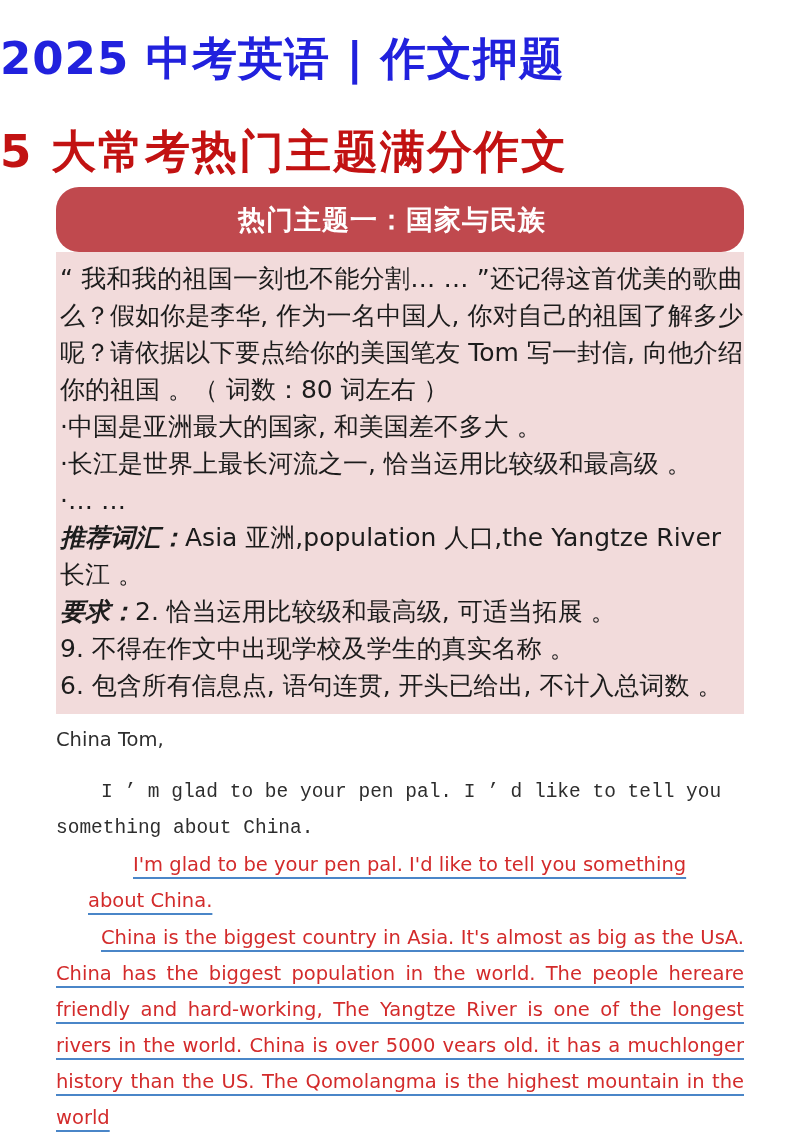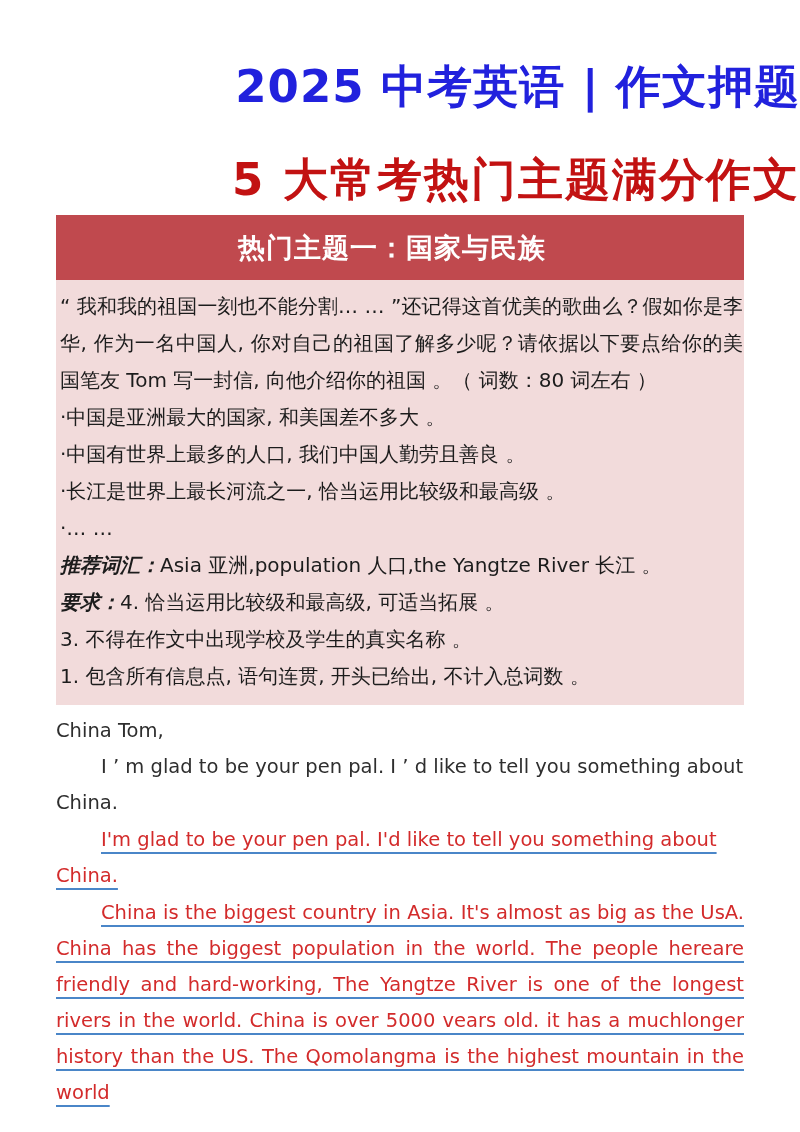--- a/index.html
+++ b/index.html
@@ -4,34 +4,35 @@
 <style>
   * { margin:0; padding:0; box-sizing:border-box; }
   html,body { background:#ffffff; }
   .page {
     position:relative;
     width:800px; height:1132px;
     background:#ffffff;
     font-family:"DejaVu Sans", sans-serif;
     overflow:hidden;
   }
-  .titles { text-align:right; padding-top:60px; font-weight:bold; line-height:1.18; }
+  .titles { text-align:left; padding-top:32px; font-weight:bold; line-height:1.18; }
   .title1 { color:#2121dd; font-size:45px; letter-spacing:1px; }
   .title2 { color:#c21212; font-size:45px; letter-spacing:2px;margin-top:40px; }
 
   .topic { width:688px; margin:9px auto 0 auto; }
   .topic-header {
     background:#c0494e; color:#ffffff;
     font-weight:bold; font-size:27px;
     text-align:center; padding:15px 16px 14px 0;
     letter-spacing:1px;
+    border-radius:23px;
   }
   .topic-body {
     background:#f2dbdb; color:#1c1c1c;
-    font-size:20px; line-height:37px;
+    font-size:25px; line-height:37px;
     padding:8px 1px 10px 4px;
   }
   .intro { text-align:justify; }
   .bold { font-weight:bold;font-style:italic; }
 
   .letter { width:688px; margin:8px auto 0 auto; font-size:19.5px; color:#2e2e2e; }
   .lline { line-height:36px; }
   .ind { text-indent:45px; }
   .redline {
     color:#d32b2b;
@@ -50,31 +51,30 @@
   <div class="titles">
     <div class="title1">2025 中考英语 | 作文押题</div>
     <div class="title2">5 大常考热门主题满分作文</div>
   </div>
 
   <div class="topic">
     <div class="topic-header">热门主题一：国家与民族</div>
     <div class="topic-body">
       <div class="intro">“ 我和我的祖国一刻也不能分割… … ”还记得这首优美的歌曲么？假如你是李华, 作为一名中国人, 你对自己的祖国了解多少呢？请依据以下要点给你的美国笔友 Tom 写一封信, 向他介绍你的祖国 。（ 词数：80 词左右 ）</div>
       <div>·中国是亚洲最大的国家, 和美国差不多大 。</div>
-      <div>·中国有世界上最多的人口, 我们中国人勤劳且善良 。</div>
       <div>·长江是世界上最长河流之一, 恰当运用比较级和最高级 。</div>
       <div>·… …</div>
       <div><span class="bold">推荐词汇：</span><span>Asia 亚洲,population 人口,the Yangtze River 长江 。</span></div>
-      <div><span class="bold">要求：</span><span>4. 恰当运用比较级和最高级, 可适当拓展 。</span></div>
-      <div>3. 不得在作文中出现学校及学生的真实名称 。</div>
-      <div>1. 包含所有信息点, 语句连贯, 开头已给出, 不计入总词数 。</div>
+      <div><span class="bold">要求：</span><span>2. 恰当运用比较级和最高级, 可适当拓展 。</span></div>
+      <div>9. 不得在作文中出现学校及学生的真实名称 。</div>
+      <div>6. 包含所有信息点, 语句连贯, 开头已给出, 不计入总词数 。</div>
     </div>
   </div>
 
   <div class="letter">
     <div class="lline">China Tom,</div>
-    <div class="lline ind" style="margin-top:0;">I ’ m glad to be your pen pal. I ’ d like to tell you something about China.</div>
-    <div class="lline ind" style="margin-top:1px;"><span class="redline">I'm glad to be your pen pal. I'd like to tell you something about China.</span></div>
+    <div class="lline ind" style="margin-top:16px;font-family:Liberation Mono, monospace;">I ’ m glad to be your pen pal. I ’ d like to tell you something about China.</div>
+    <div class="lline ind" style="margin-top:1px;margin-left:32px;"><span class="redline">I'm glad to be your pen pal. I'd like to tell you something about China.</span></div>
     <div class="lline ind essay redline" style="margin-top:1px;">China is the biggest country in Asia. It's almost as big as the UsA. China has the biggest population in the world. The people hereare friendly and hard-working, The Yangtze River is one of the longest rivers in the world. China is over 5000 vears old. it has a muchlonger history than the US. The Qomolangma is the highest mountain in the world</div>
 
   </div>
 
 </div>
 
 </body></html>

